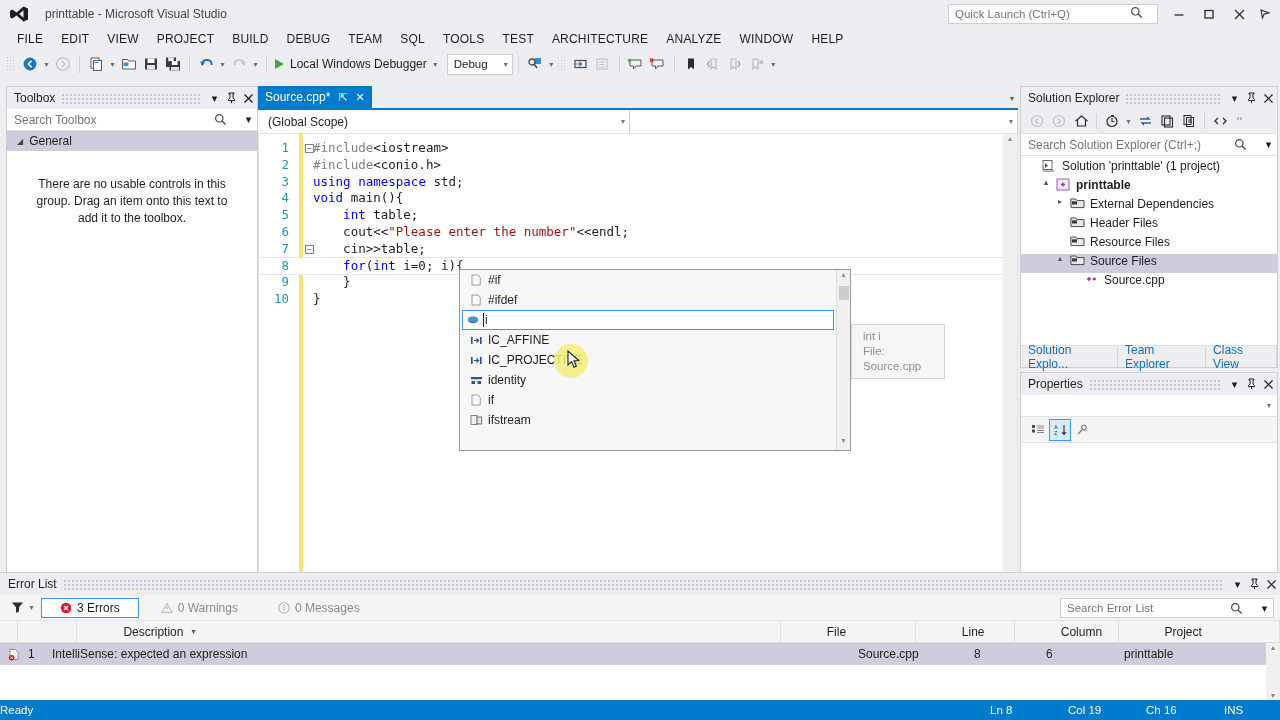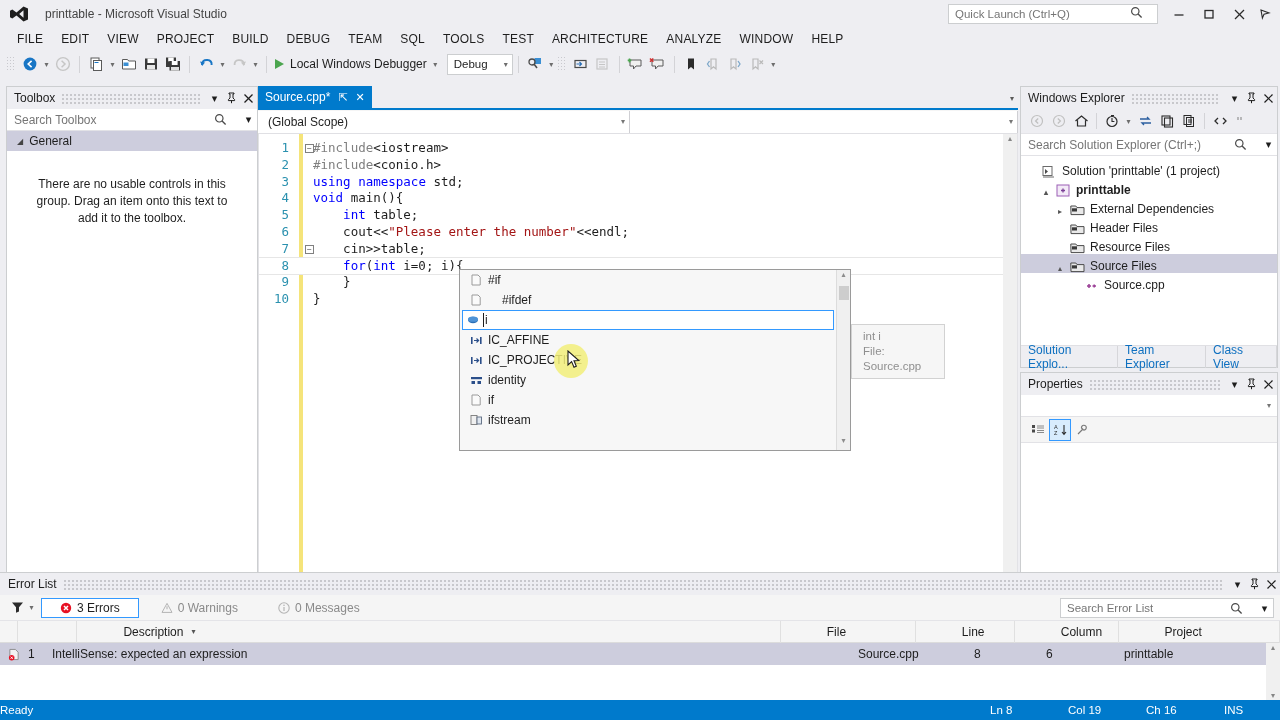--- a/index.html
+++ b/index.html
@@ -105,21 +105,21 @@
   .ic-tip { position:absolute; background:#f6f6f6; border:1px solid #d2d2d2; padding:4px 11px; font-size:11.5px; color:#8f8f8f; line-height:15px;}
   .cursor-glow { position:absolute; width:34px; height:34px; border-radius:50%; background:#f2ef7a; opacity:.85; }
 
   
   .right-col { position:absolute; right:2px; top:2px; width:258px; bottom:2px; }
   .sol-pane { position:absolute; left:0; right:0; top:0; height:282px; background:#fff; border:1px solid #ccced0;}
   .sol-tb { height:25px; display:flex; align-items:center; background:#eeeef2; padding-left:5px; border-bottom:1px solid #e4e4e8; }
   .sol-tb .b { width:22px; height:22px; display:flex; align-items:center; justify-content:center; color:#2b2b2b;}
   .sol-tb .sep { width:1px;height:16px;background:#d3d3d7;margin:0 4px;}
   .tree { padding-top:3px; font-size:12px; }
-  .trow { height:19px; display:flex; align-items:flex-end; padding-left:4px; white-space:nowrap; }
+  .trow { height:19px; display:flex; align-items:flex-start; padding-left:4px; white-space:nowrap; }
   .trow.sel { background:#cdcddd; }
   .trow .exp { width:14px; text-align:center; font-size:8px; color:#555; }
   .trow .ico { width:20px; display:flex; align-items:center; justify-content:center; }
   .trow.bold { font-weight:bold; }
   .pane-tabs { position:absolute; left:0; right:0; bottom:0; height:22px; display:flex; align-items:center; background:#eeeef2; border-top:1px solid #e0e0e4; }
   .ptab { font-size:12px; color:#0e70c0; padding:0 7px; border-right:1px solid #d6d6da; height:22px; display:flex; align-items:center;}
   .prop-pane { position:absolute; left:0; right:0; top:286px; bottom:0; background:#fff; border:1px solid #ccced0; }
   .prop-combo { height:22px; border-bottom:1px solid #e2e2e6; display:flex; align-items:center; justify-content:flex-end; padding-right:6px; }
   .prop-combo .car { font-size:8px;color:#767676;}
   .prop-tb { height:26px; display:flex; align-items:center; padding-left:6px; background:#f5f5f5; border-bottom:1px solid #e2e2e6;}
@@ -423,21 +423,21 @@
                   </svg>
                 </span>
                 <span style="margin-left:2px">#if</span>
               </div>
               <div class="ic-item">
                 <span class="gl">
                   <svg width="12" height="12" viewBox="0 0 12 12">
                     <path d="M2 1 h6 l2.2 2.2 V11 H2 z" fill="#fafafa" stroke="#9a9a9a" stroke-width="1"></path>
                   </svg>
                 </span>
-                <span style="margin-left:16px">#ifdef</span>
+                <span style="margin-left:2px">#ifdef</span>
               </div>
               <div class="ic-edit">
                 <span class="gl" style="width:20px;display:flex;align-items:center;justify-content:center">
                   <svg width="13" height="12" viewBox="0 0 13 12">
                     <ellipse cx="6" cy="6" rx="5" ry="3.2" fill="#2b6fb5"></ellipse>
                     <ellipse cx="6" cy="5.2" rx="5" ry="2.6" fill="#4f93d6"></ellipse>
                   </svg>
                 </span>
                 <span style="font-size:12px;border-left:1px solid #1e1e1e;padding-left:1px">i</span>
               </div>
@@ -522,21 +522,21 @@
           <span class="track"></span>
           <span class="arw">▸</span>
         </div>
       </div>
     </div>
 
     <div class="right-col">
 
       <div class="sol-pane">
         <div class="pane-head">
-          <span class="pane-title">Windows Explorer</span>
+          <span class="pane-title">Solution Explorer</span>
           <span class="dots"></span>
           <span class="pane-icon">▾</span>
           <span class="pane-icon">
             <svg width="11" height="12" viewBox="0 0 11 12">
                 <path d="M3 1 h5 v1 h-1 v4 l1.6 1.6 v1 H2.4 v-1 L4 6 V2 H3 z M5.5 8.6 v2.6" fill="none" stroke="#1e1e1e" stroke-width="1"></path>
               </svg>
           </span>
           <span class="pane-icon">
             <svg width="11" height="11" viewBox="0 0 11 11">
                 <line x1="1.5" y1="1.5" x2="9.5" y2="9.5" stroke="#1e1e1e" stroke-width="1.2"></line>

